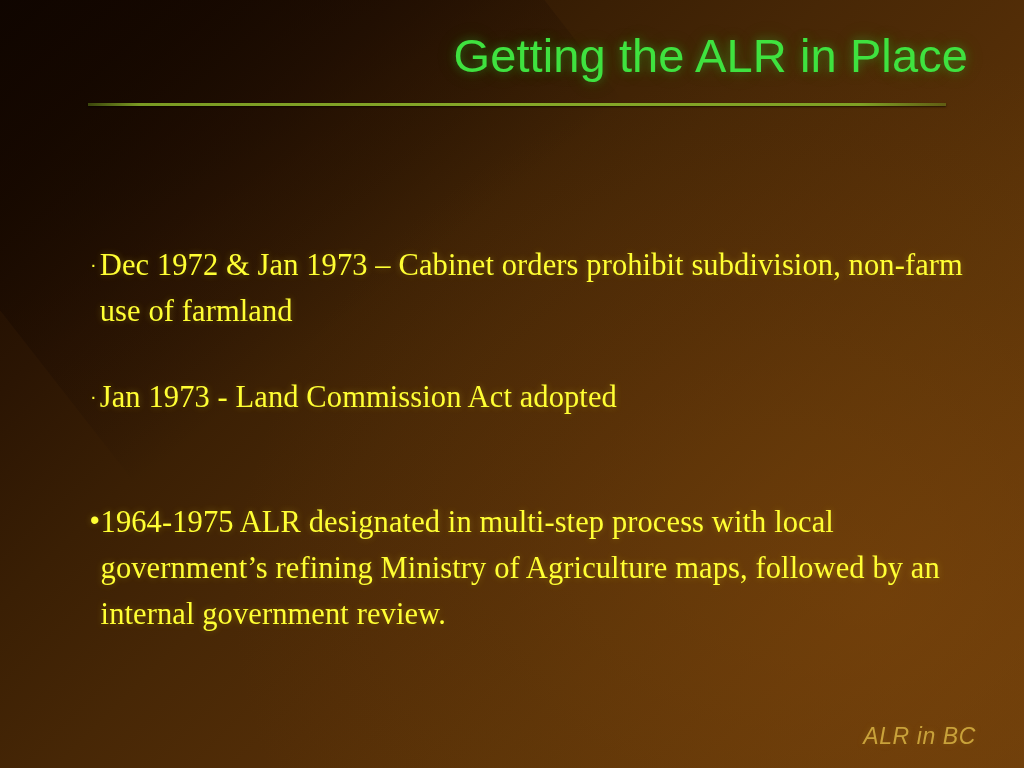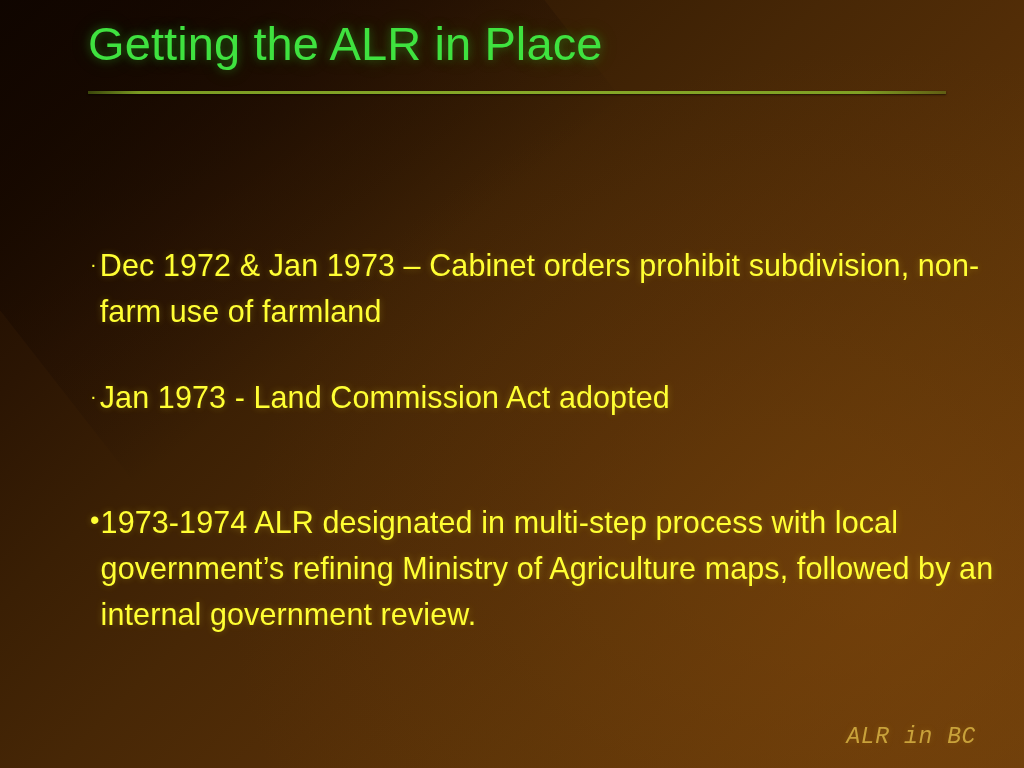--- a/index.html
+++ b/index.html
@@ -57,22 +57,23 @@
         rgba(0,0,0,0) 72%);
     pointer-events: none;
   }
 
   .layer { position: relative; z-index: 3; }
 
   
   #title-block {
     position: absolute;
     left: 88px;
-    top: 18px;
+    top: 30px;
     width: 880px;
+    text-align: right;
   }
 
   #page-title {
     margin: 0;
     font-size: 47px;
     font-weight: 400;
     line-height: 1.12;
     color: #3fe23f;
     letter-spacing: 0.1px;
     text-shadow: 0 0 10px rgba(50,220,50,0.40),
@@ -110,21 +111,21 @@
     display: flex;
     align-items: flex-start;
   }
 
   .bullet .marker {
     flex: 0 0 auto;
     color: #ffff33;
     line-height: 46px;
   }
 
-  .bullet .btext { flex: 1 1 auto; }
+  .bullet .btext { flex: 1 1 auto; font-family: Liberation Serif, serif; }
 
   
   .bullet.small .marker {
     font-size: 20px;
     margin-right: 3px;
     position: relative;
     top: -1px;
   }
 
   
@@ -138,21 +139,21 @@
   #bullet-1 { margin-top: 0; }
   #bullet-2 { margin-top: 40px; }
   #bullet-3 { margin-top: 79px; }
 
   
   #footer-note {
     position: absolute;
     right: 48px;
     bottom: 18px;
     color: #c9a23a;
-    font-family: Liberation Mono, monospace;
+    font-family: Liberation Sans, sans-serif;
     font-style: italic;
     font-size: 23px;
     letter-spacing: 0.6px;
     text-shadow: 0 0 6px rgba(190,140,40,0.30);
     white-space: nowrap;
   }
 </style>
 </head>
 <body>
 
@@ -170,20 +171,20 @@
       <span class="btext">Dec 1972 &amp; Jan 1973 – Cabinet orders prohibit subdivision, non-farm use of farmland</span>
     </div>
 
     <div class="bullet small" id="bullet-2">
       <span class="marker">·</span>
       <span class="btext">Jan 1973 - Land Commission Act adopted</span>
     </div>
 
     <div class="bullet large" id="bullet-3">
       <span class="marker">•</span>
-      <span class="btext">1973-1974  ALR designated in multi-step process with local government’s refining Ministry of Agriculture maps, followed by an internal government review.</span>
+      <span class="btext">1964-1975  ALR designated in multi-step process with local government’s refining Ministry of Agriculture maps, followed by an internal government review.</span>
     </div>
 
   </div>
 
   <div id="footer-note" class="layer">ALR in BC</div>
 
 </div>
 
 </body></html>

